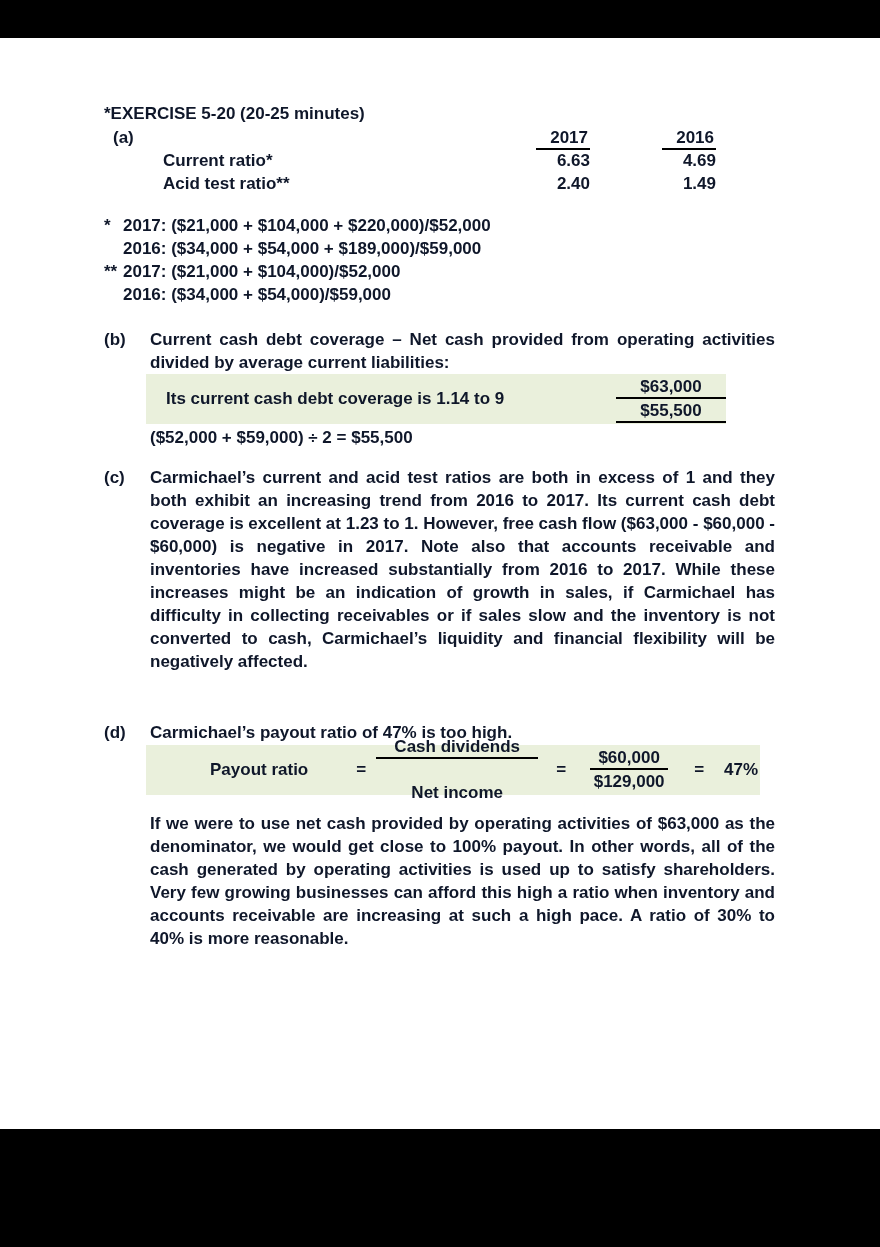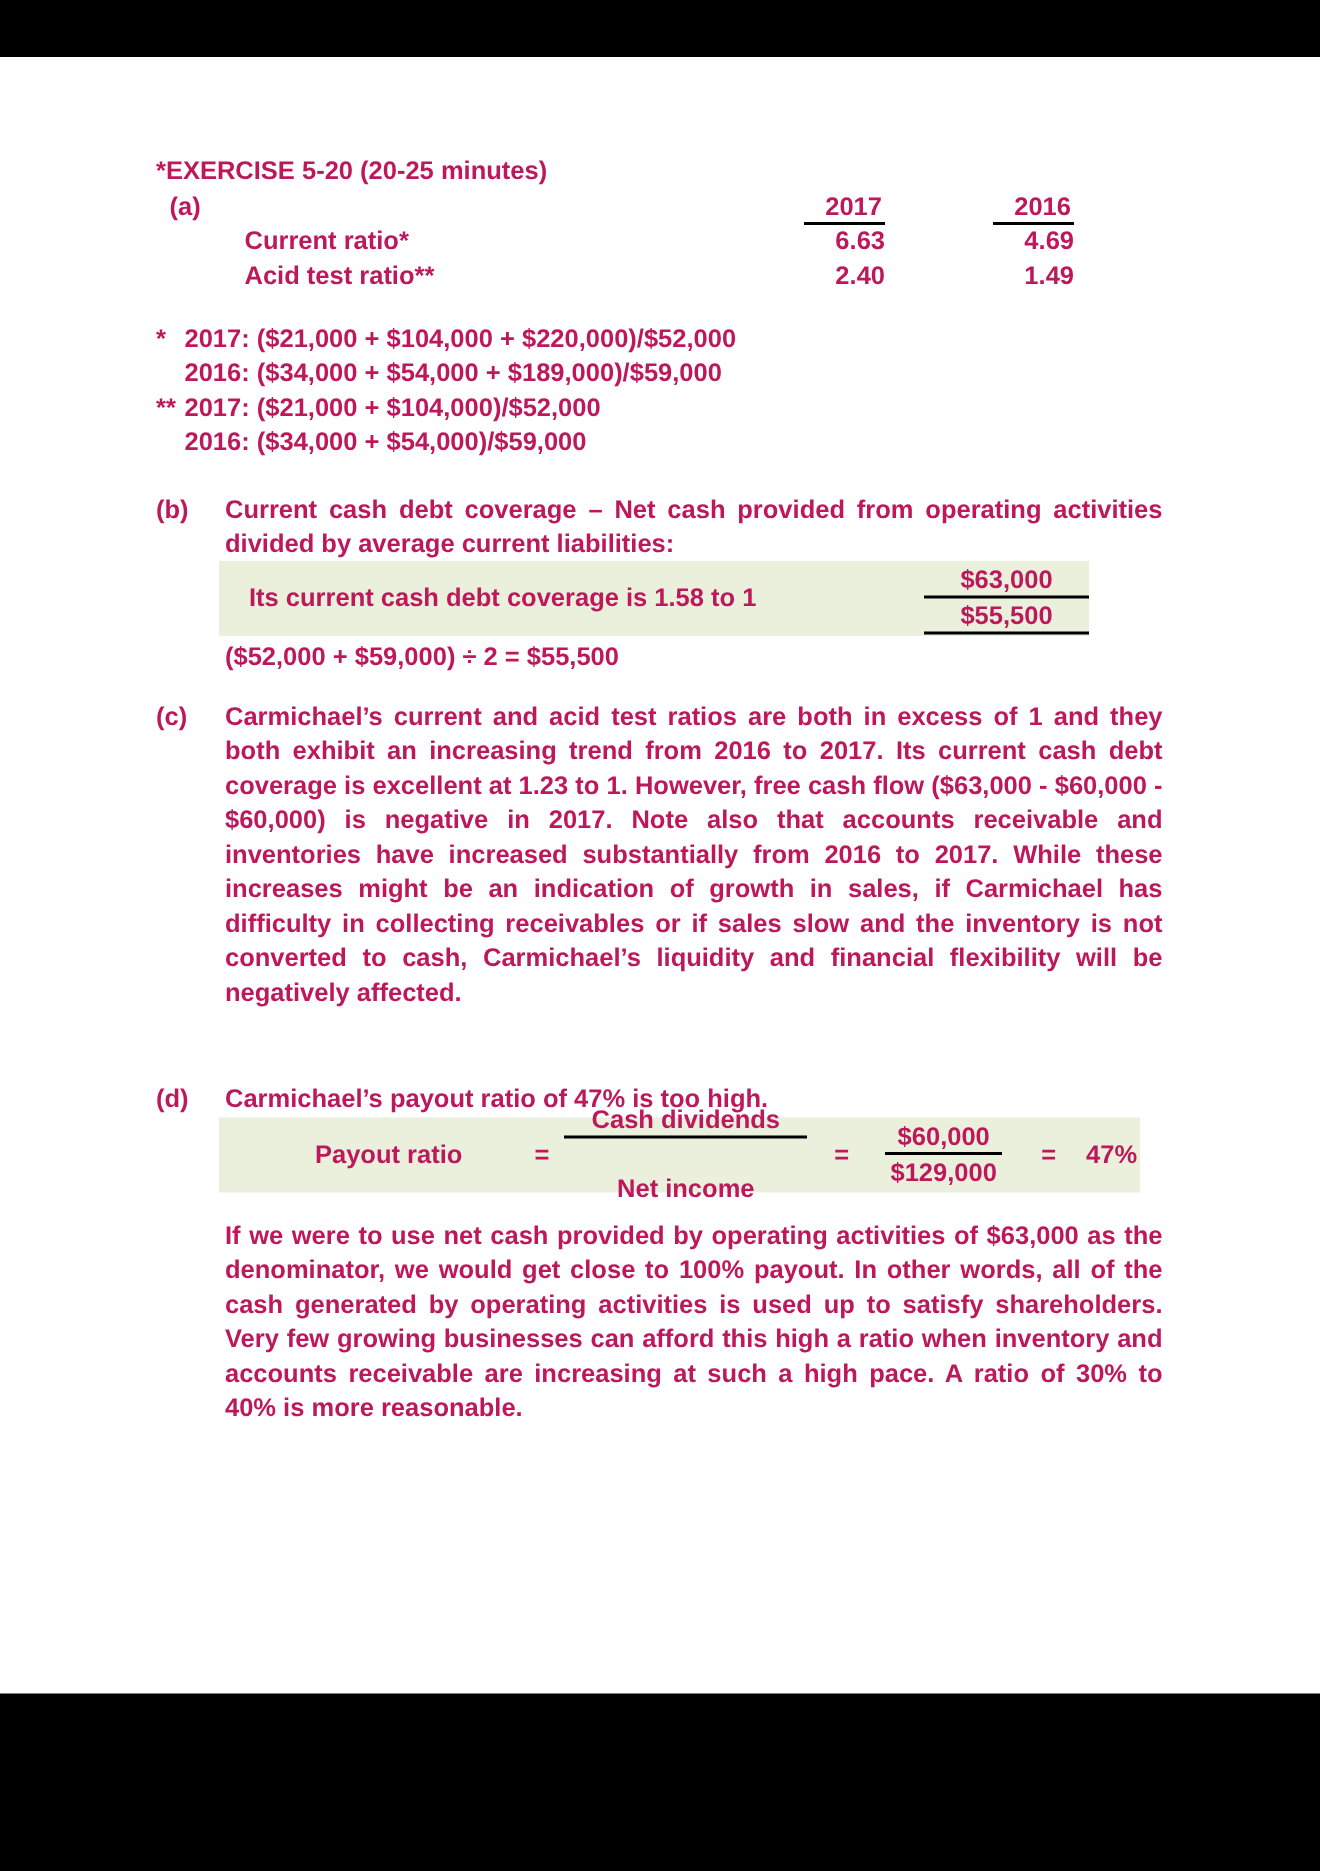--- a/index.html
+++ b/index.html
@@ -5,21 +5,21 @@
   * { box-sizing: border-box; margin: 0; padding: 0; }
   html, body { margin: 0; background: #ffffff; }
   .page {
     position: relative;
     width: 880px;
     height: 1247px;
     background: #ffffff;
     overflow: hidden;
     font-family: "Liberation Sans", "DejaVu Sans", sans-serif;
     font-weight: 700;
-    color: #be185d;
+    color: #0f172a;
     font-size: 17px;
   }
   .bar { position: absolute; left: 0; width: 880px; background: #000000; }
   .bar-top { top: 0; height: 38px; }
   .bar-bottom { top: 1129px; height: 118px; }
 
   .abs { position: absolute; }
 
   .title { left: 104px; top: 104px; }
 
@@ -116,21 +116,21 @@
       <span class="fntext">2016: ($34,000 + $54,000)/$59,000</span>
     </div>
   </div>
 
   <div class="abs section" id="sec-b">
     <span class="sec-label">(b)</span>
     <span class="sec-text">Current cash debt coverage – Net cash provided from operating activities divided by average current liabilities:</span>
   </div>
 
   <div class="abs hbox" id="hbox-b">
-    <span class="hbox-b-text">Its current cash debt coverage is 1.58 to 1</span>
+    <span class="hbox-b-text">Its current cash debt coverage is 1.14 to 9</span>
     <span class="frac-col">
       <div class="fline">$63,000</div>
       <div class="fline">$55,500</div>
     </span>
   </div>
 
   <div class="abs" id="calc-b">($52,000 + $59,000) ÷ 2 = $55,500</div>
 
   <div class="abs section" id="sec-c">
     <span class="sec-label">(c)</span>

